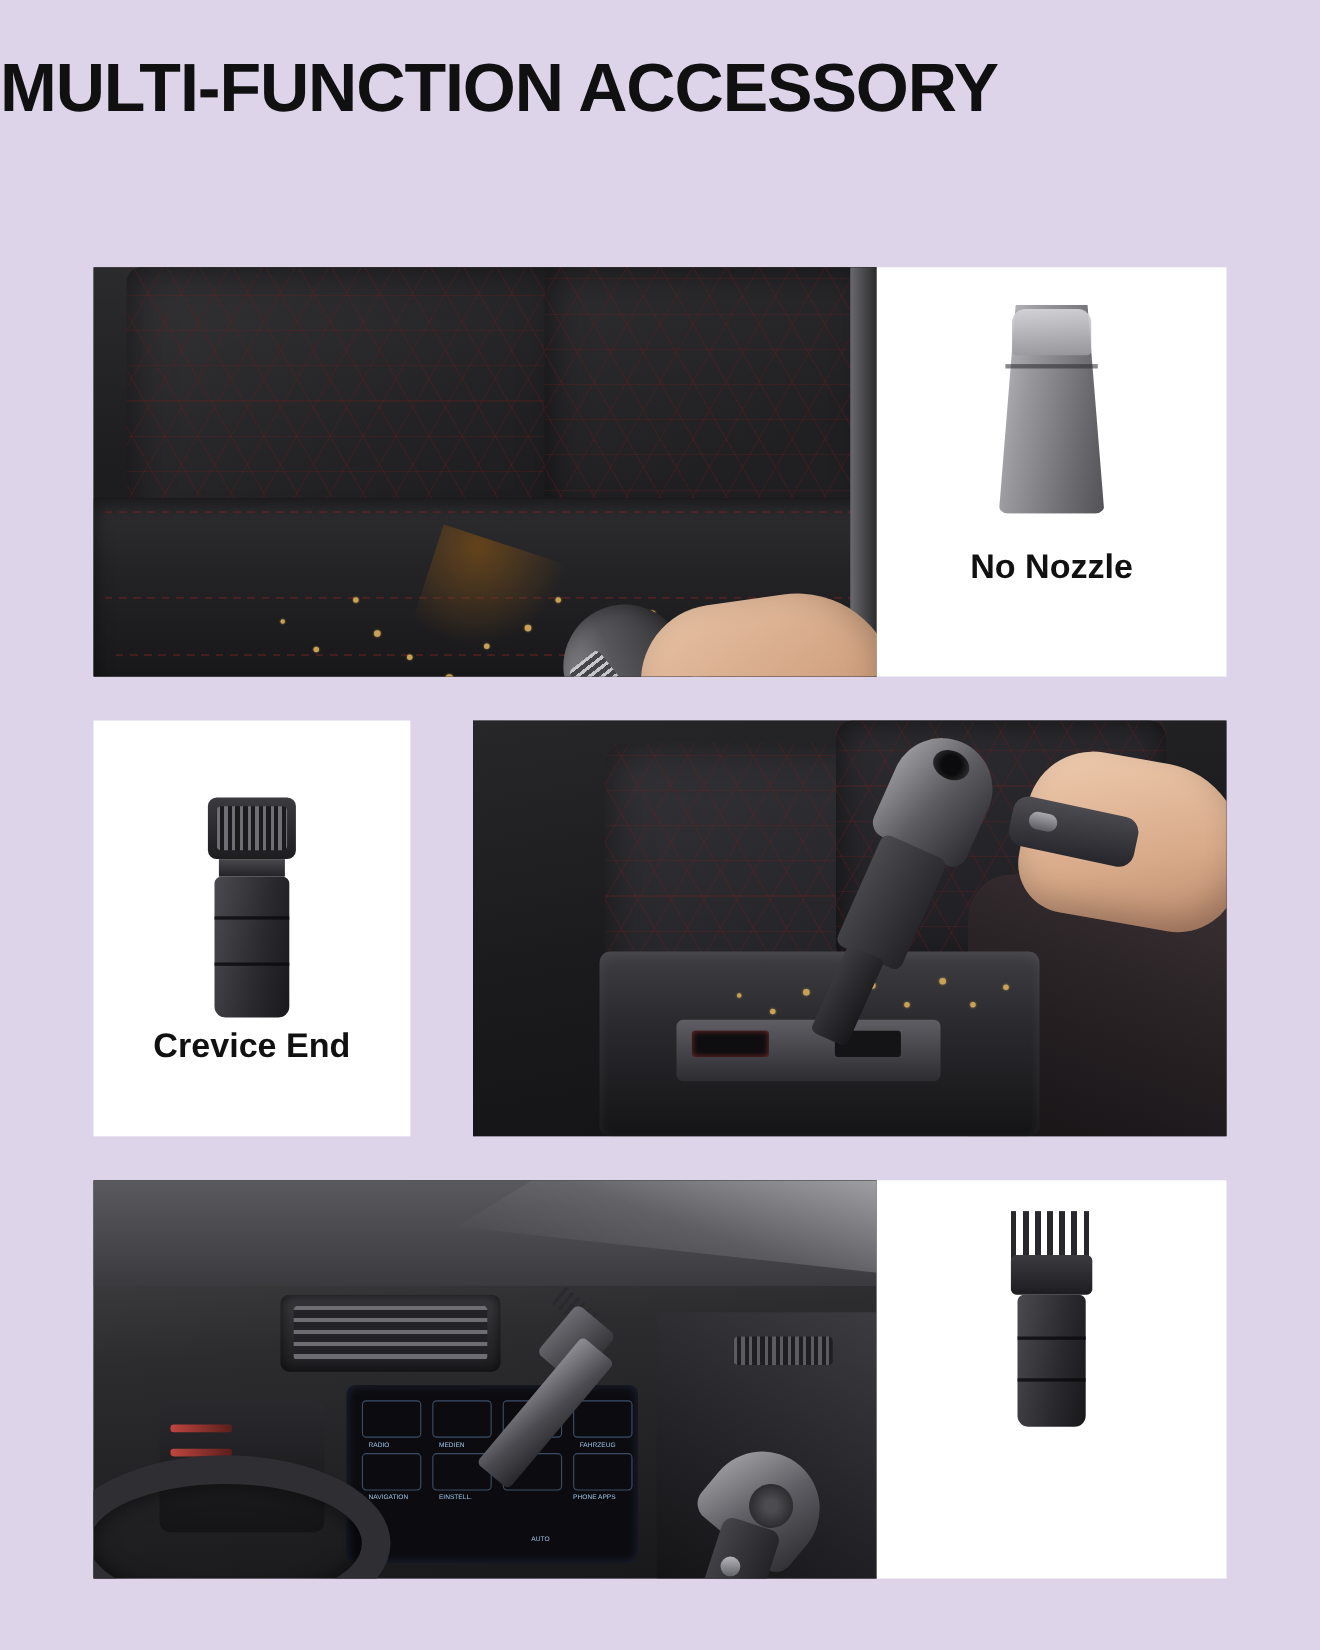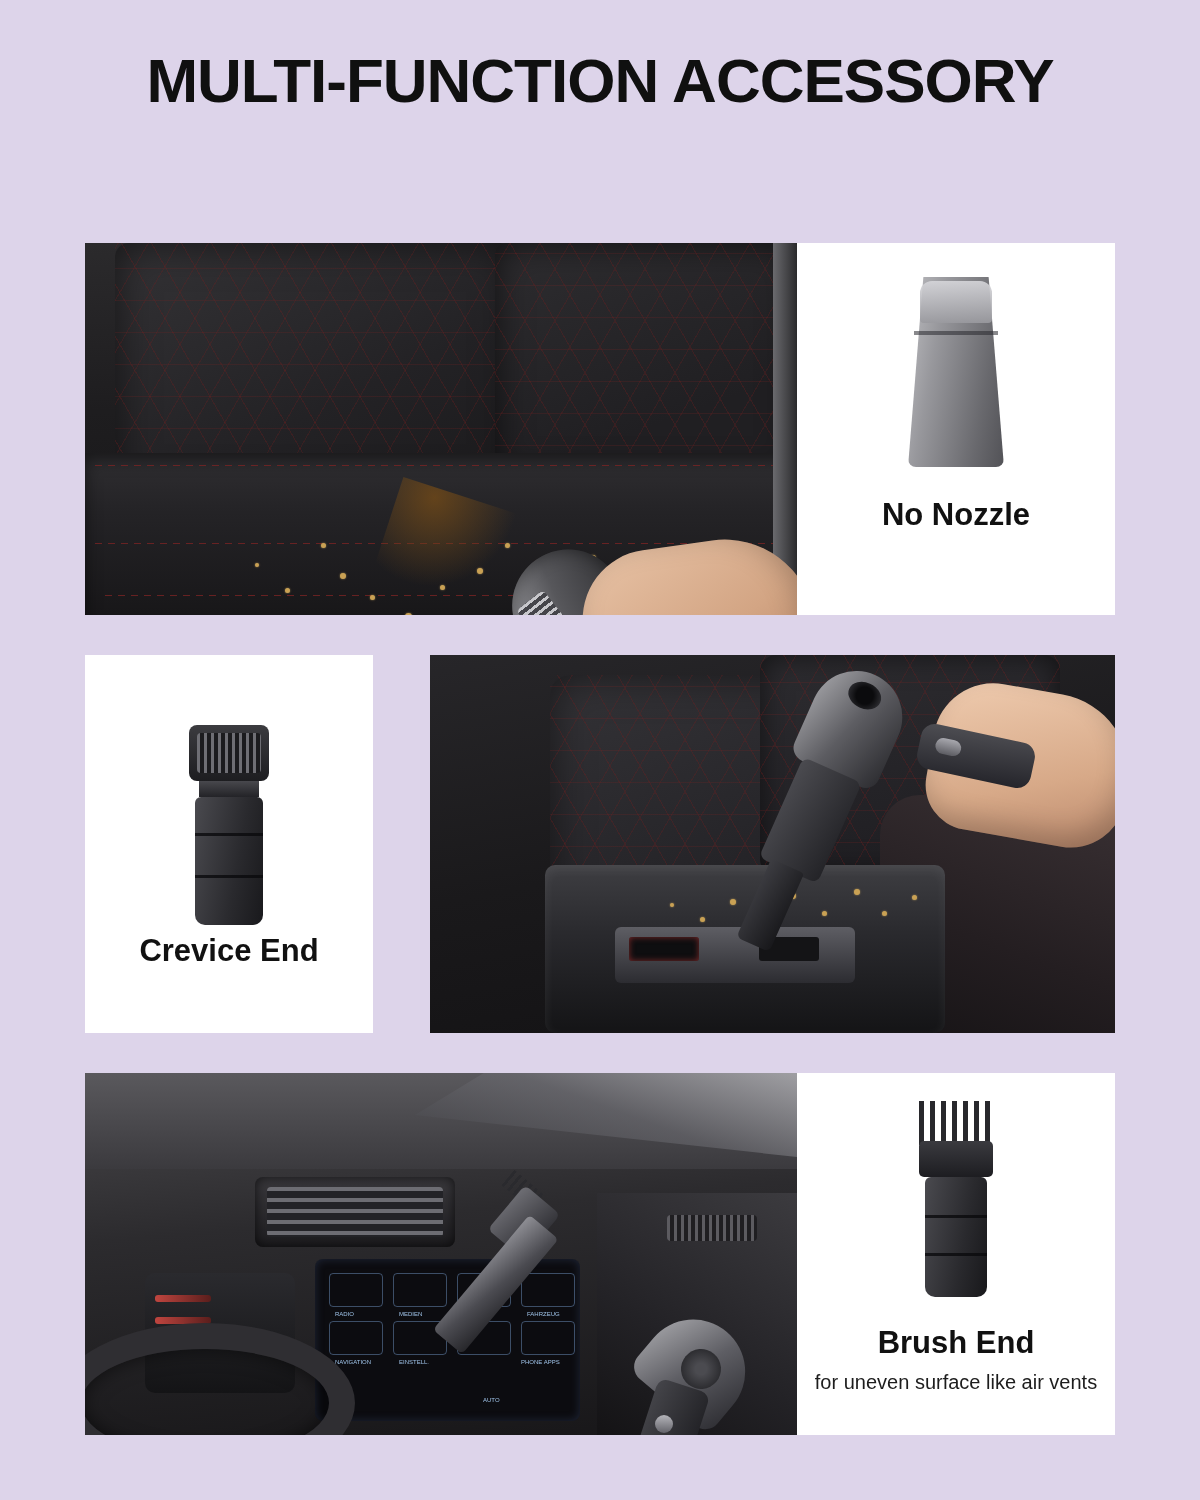--- a/index.html
+++ b/index.html
@@ -13,21 +13,20 @@
   .page {
     position: relative;
     width: 1200px; height: 1500px;
     background: #ddd4ea;
   }
 
   
   .heading-main {
     position: absolute;
     top: 48px; left: 0; width: 1200px;
-    text-align: center;
     font-size: 62px;
     font-weight: bold;
     letter-spacing: -1px;
     color: #101010;
     line-height: 1.05;
   }
   .heading-sub {
     position: absolute;
     top: 140px; left: 0; width: 1200px;
     text-align: center;
@@ -599,19 +598,17 @@
     </div>
 
     <div class="card" id="card3">
       <div class="part-brush">
         <div class="teeth"></div>
         <div class="head"></div>
         <div class="shaft"></div>
         <div class="line" style="top:114px;"></div>
         <div class="line" style="top:152px;"></div>
       </div>
-      <div class="card-title" style="top:252px;">Brush End</div>
-      <div class="card-sub" style="top:298px;">for uneven surface like air vents</div>
     </div>
 
   </div>
 
 </div>
 
 </body></html>

